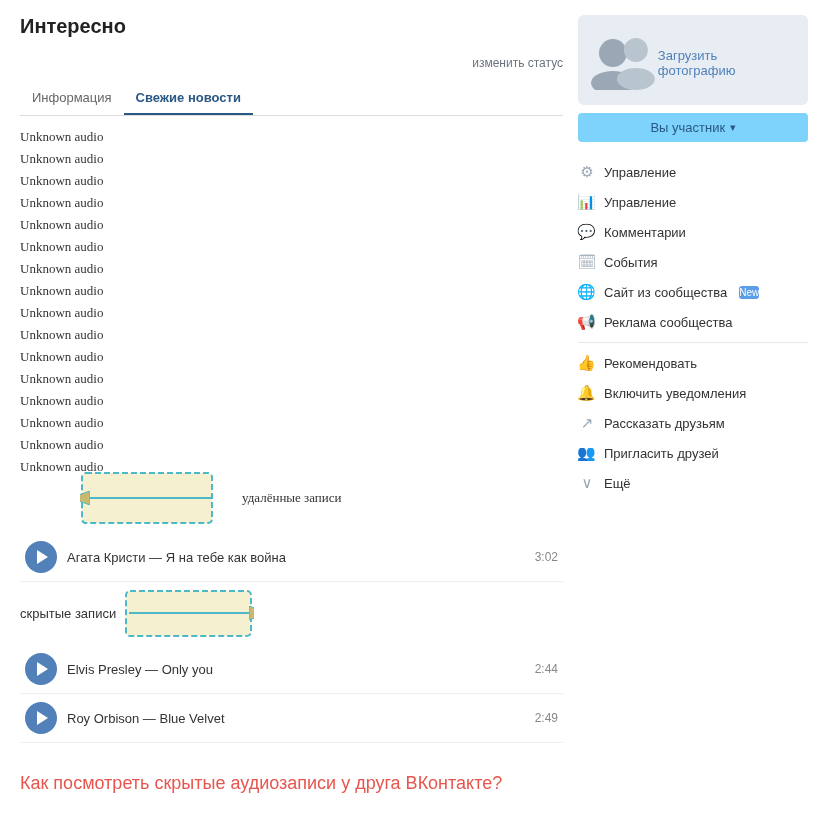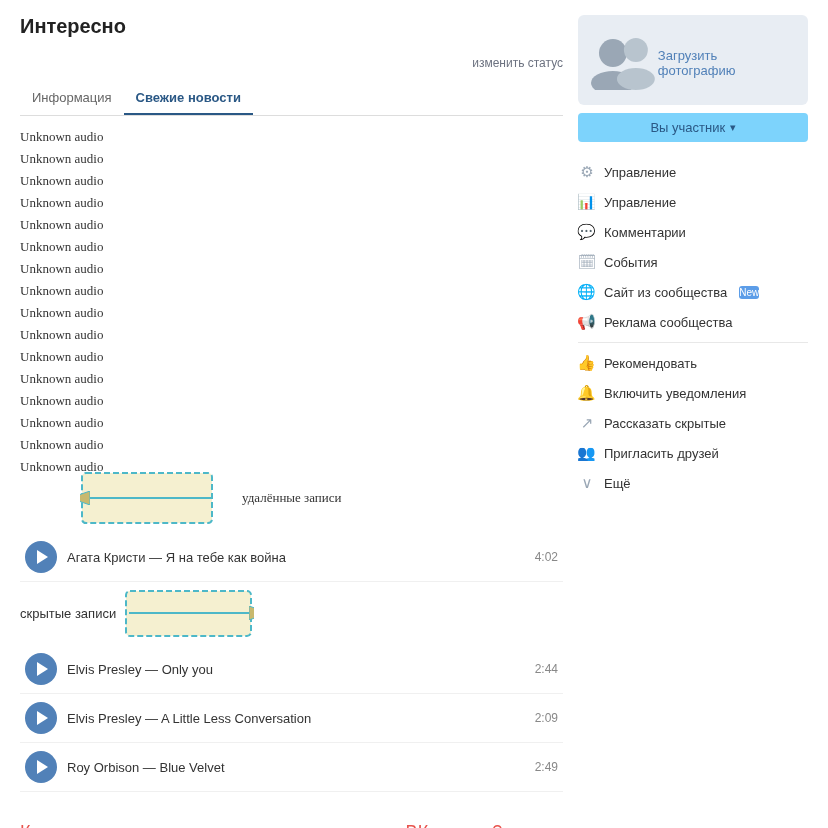--- a/index.html
+++ b/index.html
@@ -279,46 +279,41 @@
         <span style="font-size:13px;color:#333;margin-left:8px;">удалённые записи</span>
       </div>
     </div>
 
     <div style="position:relative;">
 
       <div id="tracks-container">
       <div class="audio-track">
             <div class="play-btn"></div>
             <div class="track-info">Агата Кристи — Я на тебе как война</div>
-            <div class="track-duration">4:02</div>
+            <div class="track-duration">3:02</div>
           </div>
           <div style="display: flex; align-items: center; justify-content: flex-start; margin: 4px 0px; gap: 8px;">
             <span style="font-size: 13px; color: rgb(51, 51, 51);">скрытые записи</span>
             <svg width="130" height="55" viewBox="0 0 130 55">
               <defs>
                 <marker id="arrowhead2" markerWidth="10" markerHeight="7" refX="0" refY="3.5" orient="auto">
                   <polygon points="0 0, 10 3.5, 0 7" fill="#c8b96e" stroke="#4db8c8" stroke-width="0.5"></polygon>
                 </marker>
               </defs>
               <rect x="2" y="5" width="125" height="45" rx="4" fill="#f5f0d0" stroke="#4db8c8" stroke-width="2" stroke-dasharray="6,3"></rect>
               <line x1="5" y1="27" x2="125" y2="27" stroke="#4db8c8" stroke-width="2" marker-end="url(#arrowhead2)"></line>
             </svg>
           </div>
           <div class="audio-track">
             <div class="play-btn"></div>
             <div class="track-info">Elvis Presley — Only you</div>
             <div class="track-duration">2:44</div>
           </div>
           <div class="audio-track">
             <div class="play-btn"></div>
-            <div class="track-info">Elvis Presley — A Little Less Conversation</div>
-            <div class="track-duration">2:09</div>
-          </div>
-          <div class="audio-track">
-            <div class="play-btn"></div>
             <div class="track-info">Roy Orbison — Blue Velvet</div>
             <div class="track-duration">2:49</div>
           </div>
         </div>
     </div>
   </div>
 
   <div class="right-panel">
     <div class="photo-upload">
 
@@ -363,21 +358,21 @@
         <li>
           <span class="icon">👍</span>
           <span>Рекомендовать</span>
         </li>
         <li>
           <span class="icon">🔔</span>
           <span>Включить уведомления</span>
         </li>
         <li>
           <span class="icon">↗</span>
-          <span>Рассказать скрытые</span>
+          <span>Рассказать друзьям</span>
         </li>
         <li>
           <span class="icon">👥</span>
           <span>Пригласить друзей</span>
         </li>
         <li>
           <span class="icon">∨</span>
           <span>Ещё</span>
         </li>
       </ul>

